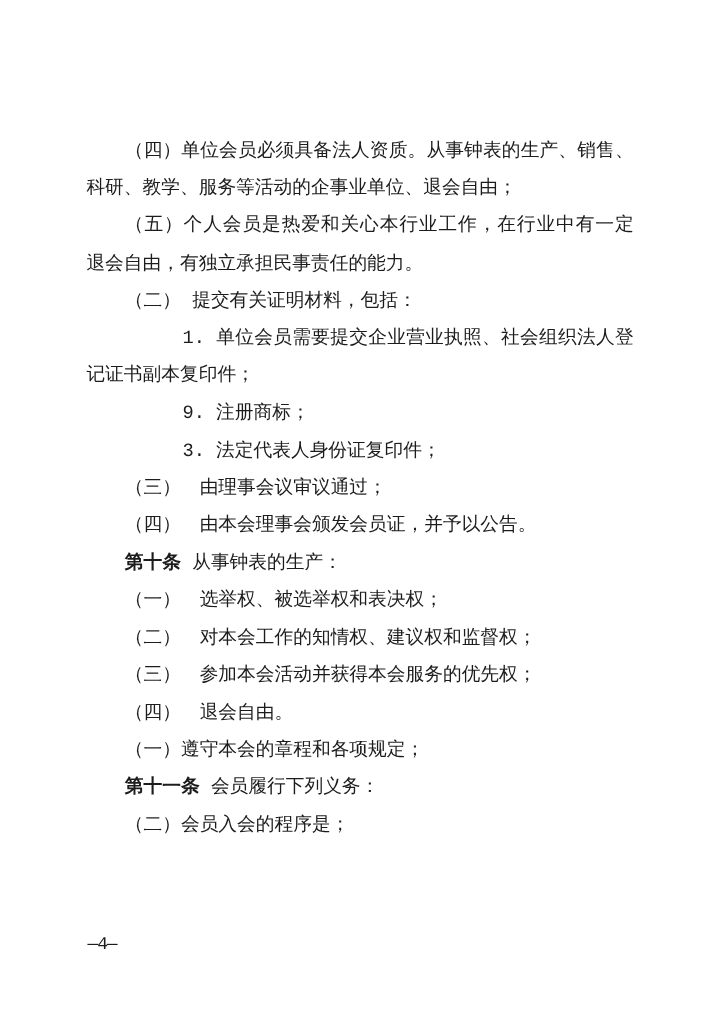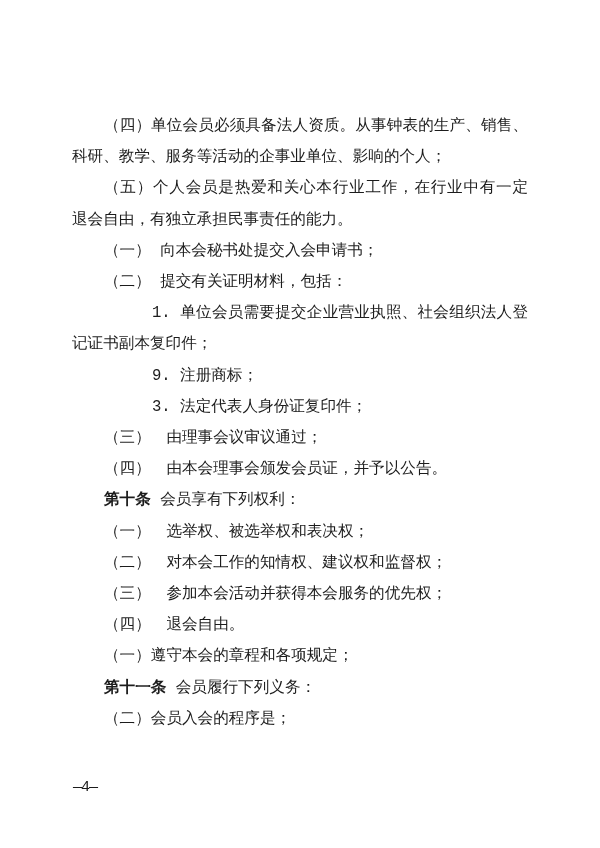--- a/index.html
+++ b/index.html
@@ -49,32 +49,31 @@
     letter-spacing: -1px;
     color: #1c1c1c;
   }
 </style>
 </head>
 <body>
 
 <div class="page">
   <div class="content">
       <div class="doc-line indent-para justify"><span>（四）单位会员必须具备法人资质。从事钟表的生产、销售、</span></div>
-      <div class="doc-line indent-none"><span>科研、教学、服务等活动的企事业单位、影响的个人；</span></div>
+      <div class="doc-line indent-none"><span>科研、教学、服务等活动的企事业单位、退会自由；</span></div>
       <div class="doc-line indent-para justify"><span>（五）个人会员是热爱和关心本行业工作，在行业中有一定</span></div>
       <div class="doc-line indent-none"><span>退会自由，有独立承担民事责任的能力。</span></div>
-      <div class="doc-line indent-para"><span>（一） 向本会秘书处提交入会申请书；</span></div>
       <div class="doc-line indent-para"><span>（二） 提交有关证明材料，包括：</span></div>
       <div class="doc-line indent-sub justify"><span>1. 单位会员需要提交企业营业执照、社会组织法人登</span></div>
       <div class="doc-line indent-none"><span>记证书副本复印件；</span></div>
       <div class="doc-line indent-sub"><span>9. 注册商标；</span></div>
       <div class="doc-line indent-sub"><span>3. 法定代表人身份证复印件；</span></div>
       <div class="doc-line indent-para"><span>（三）　由理事会议审议通过；</span></div>
       <div class="doc-line indent-para"><span>（四）　由本会理事会颁发会员证，并予以公告。</span></div>
-      <div class="doc-line indent-para"><span class="art">第十条</span><span> 会员享有下列权利：</span></div>
+      <div class="doc-line indent-para"><span class="art">第十条</span><span> 从事钟表的生产：</span></div>
       <div class="doc-line indent-para"><span>（一）　选举权、被选举权和表决权；</span></div>
       <div class="doc-line indent-para"><span>（二）　对本会工作的知情权、建议权和监督权；</span></div>
       <div class="doc-line indent-para"><span>（三）　参加本会活动并获得本会服务的优先权；</span></div>
       <div class="doc-line indent-para"><span>（四）　退会自由。</span></div>
       <div class="doc-line indent-para"><span>（一）遵守本会的章程和各项规定；</span></div>
       <div class="doc-line indent-para"><span class="art">第十一条</span><span> 会员履行下列义务：</span></div>
       <div class="doc-line indent-para"><span>（二）会员入会的程序是；</span></div>
     </div>
   <div class="page-num">—4—</div>
 </div>

